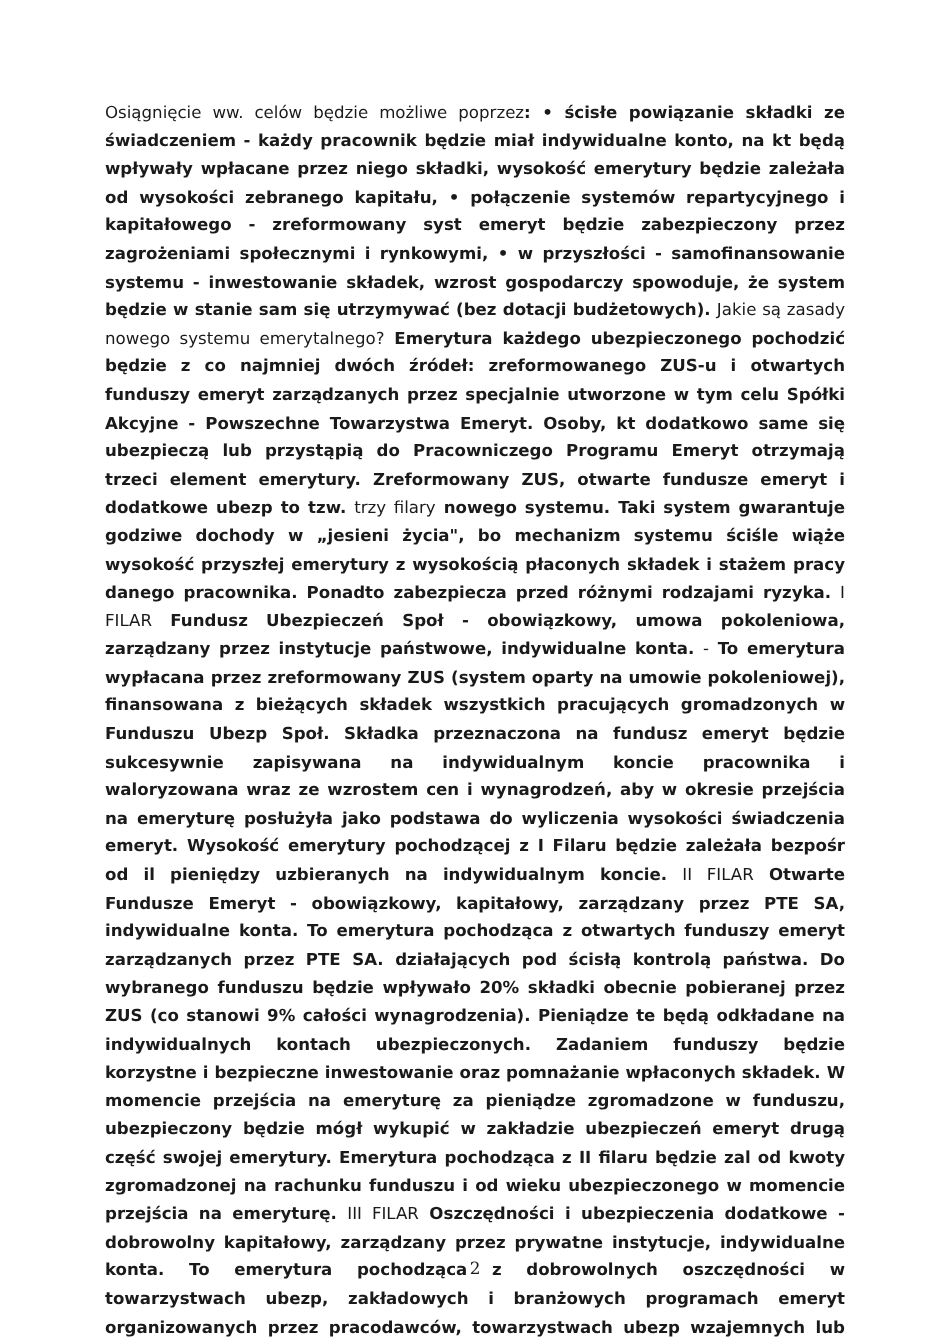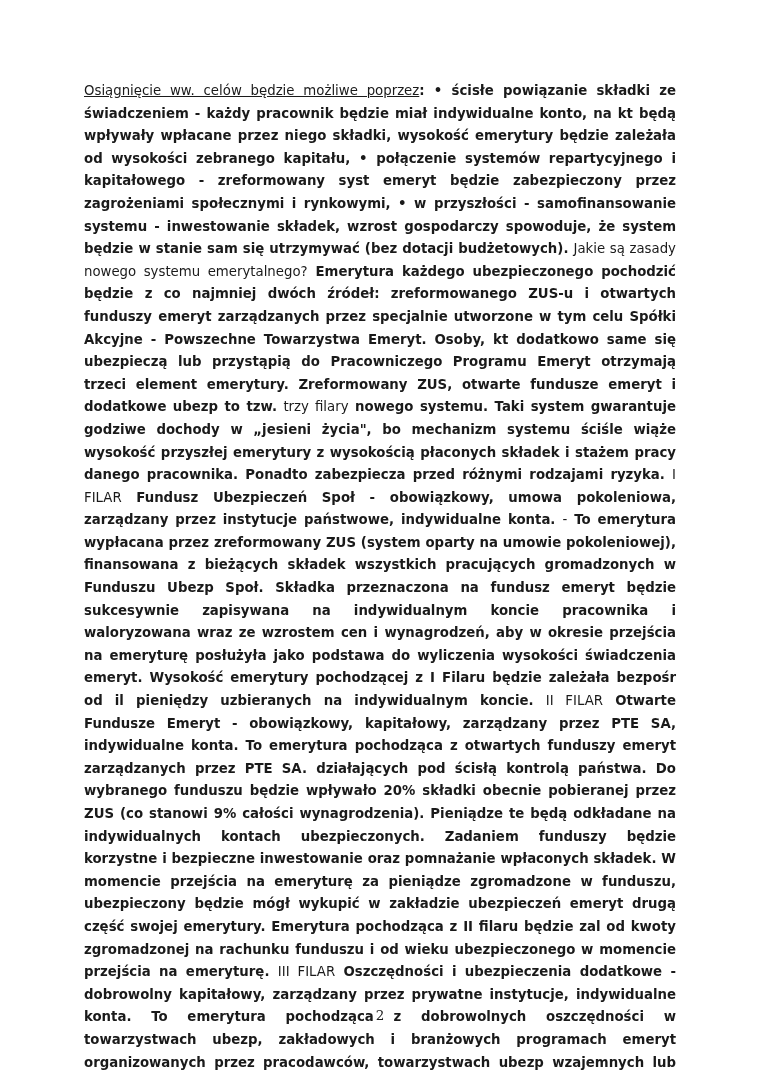--- a/index.html
+++ b/index.html
@@ -21,21 +21,21 @@
     left: 84px;
     top: 80px;
     width: 592px;
     margin: 0;
     text-align: justify;
     font-size: 13.3px;
     line-height: 22.6px;
   }
   .seg-normal { font-weight: bold; }
   .seg-bold { font-weight: normal; }
-  .seg-underline { text-decoration: underline; }
+  .seg-underline { }
   .page-number {
     position: absolute;
     top: 1007px;
     left: 0;
     width: 100%;
     text-align: center;
     font-family: "DejaVu Serif", "Liberation Serif", serif;
     font-size: 13.5px;
     color: #1a1a1a;
   }

